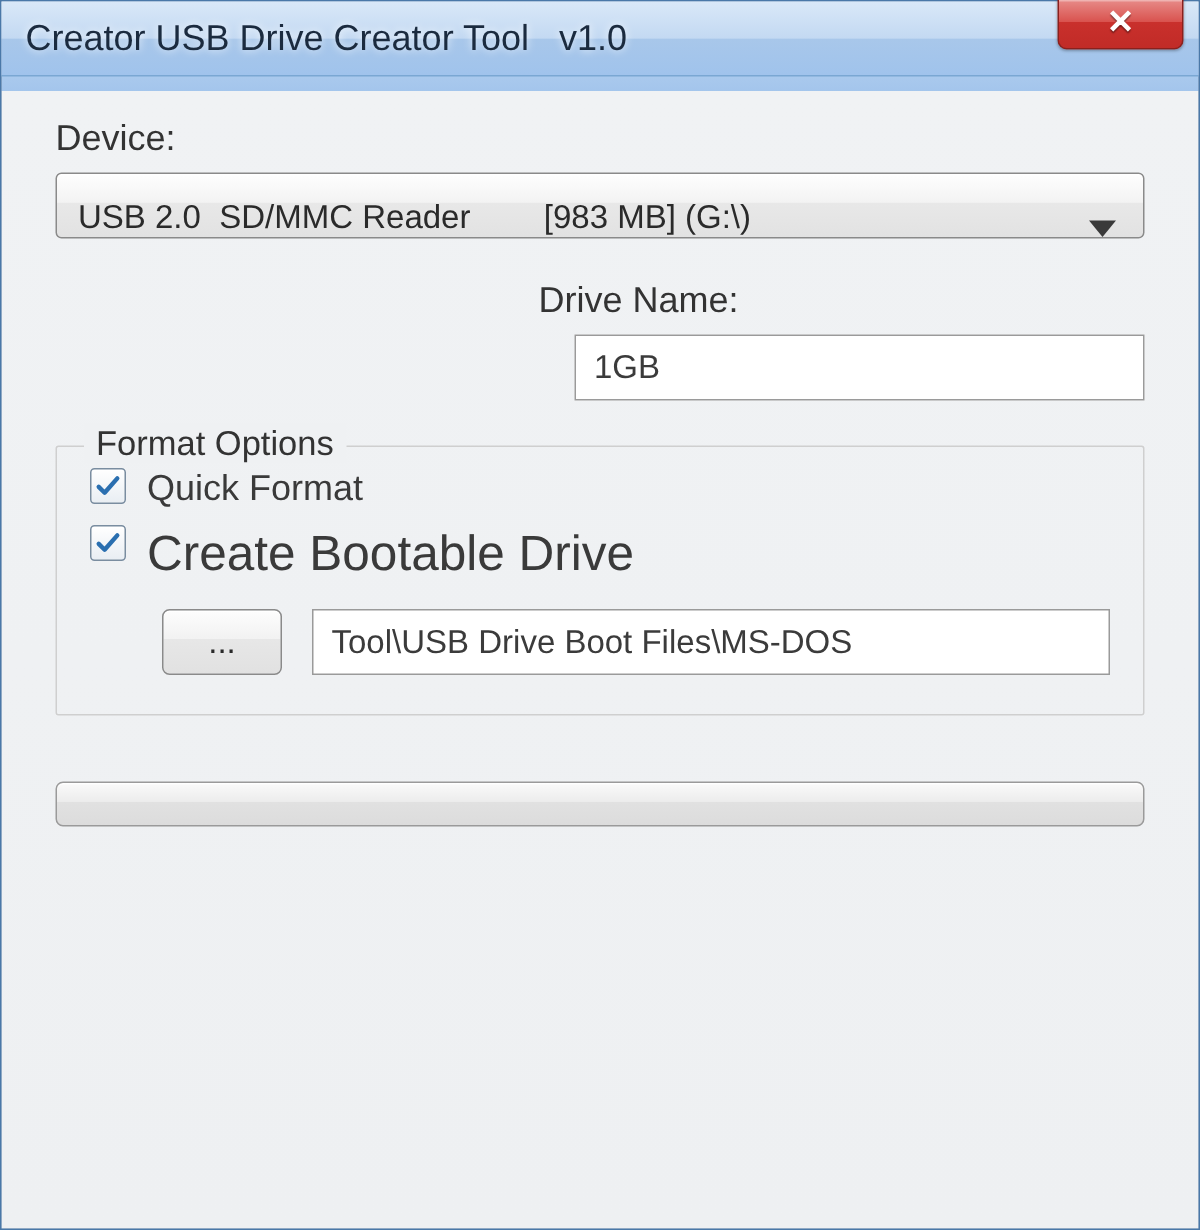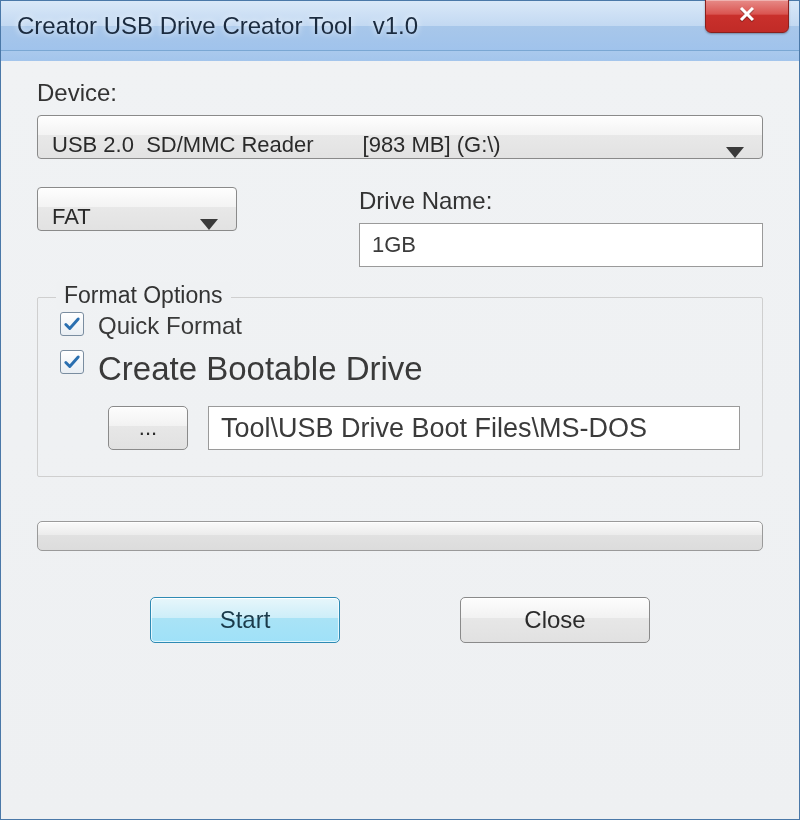--- a/index.html
+++ b/index.html
@@ -96,20 +96,21 @@
     .col-dn { flex: 1; }
     .textbox {
       height: 44px;
       border: 1px solid #9a9a9a;
       background: #fff;
       display: flex;
       align-items: center;
       padding: 0 12px;
       font-size: 22px;
       color: #3b3b3b;
+      margin-left: 24px;
     }
     .groupbox {
       margin-top: 30px;
       border: 1px solid #cfcfcf;
       border-radius: 2px;
       padding: 6px 22px 26px 22px;
       position: relative;
     }
     .grouplegend {
       position: absolute;
@@ -156,21 +157,21 @@
       cursor: default;
     }
     .btn-browse { width: 80px; }
     .path-box {
       flex: 1;
       height: 44px;
       border: 1px solid #9a9a9a;
       background: #fff;
       display: flex; align-items: center;
       padding: 0 12px;
-      font-size: 27px; color: #3b3b3b;
+      font-size: 22px; color: #3b3b3b;
       overflow: hidden; white-space: nowrap;
     }
     .progress {
       margin-top: 44px;
       height: 30px;
       border: 1px solid #9a9a9a;
       border-radius: 5px;
       background: linear-gradient(to bottom, #fafafa 0, #ececec 45%, #e1e1e1 46%, #dcdcdc 100%);
       box-shadow: inset 0 1px 0 rgba(255,255,255,0.85);
     }
@@ -204,24 +205,20 @@
   <div class="client">
 
     <div class="label">Device:</div>
     <div class="dropdown">
       <span class="dd-text">USB 2.0  SD/MMC Reader        [983 MB] (G:\)</span>
       <span class="dd-triangle"></span>
     </div>
 
     <div class="row">
       <div class="col-fs">
-        <div class="dropdown" style="width:200px">
-          <span class="dd-text">FAT</span>
-          <span class="dd-triangle"></span>
-        </div>
       </div>
       <div class="col-dn">
         <div class="label">Drive Name:</div>
         <div class="textbox">
           <span>1GB</span>
         </div>
       </div>
     </div>
 
     <div class="groupbox">
@@ -250,23 +247,15 @@
           <span>...</span>
         </div>
         <div class="path-box">
           <span>Tool\USB Drive Boot Files\MS-DOS</span>
         </div>
       </div>
     </div>
 
     <div class="progress"></div>
 
-    <div class="bottom-row">
-      <div class="btn-primary btn-wide">
-        <span>Start</span>
-      </div>
-      <div class="btn btn-wide">
-        <span>Close</span>
-      </div>
-    </div>
 
   </div>
 </div>
 
 </body></html>

